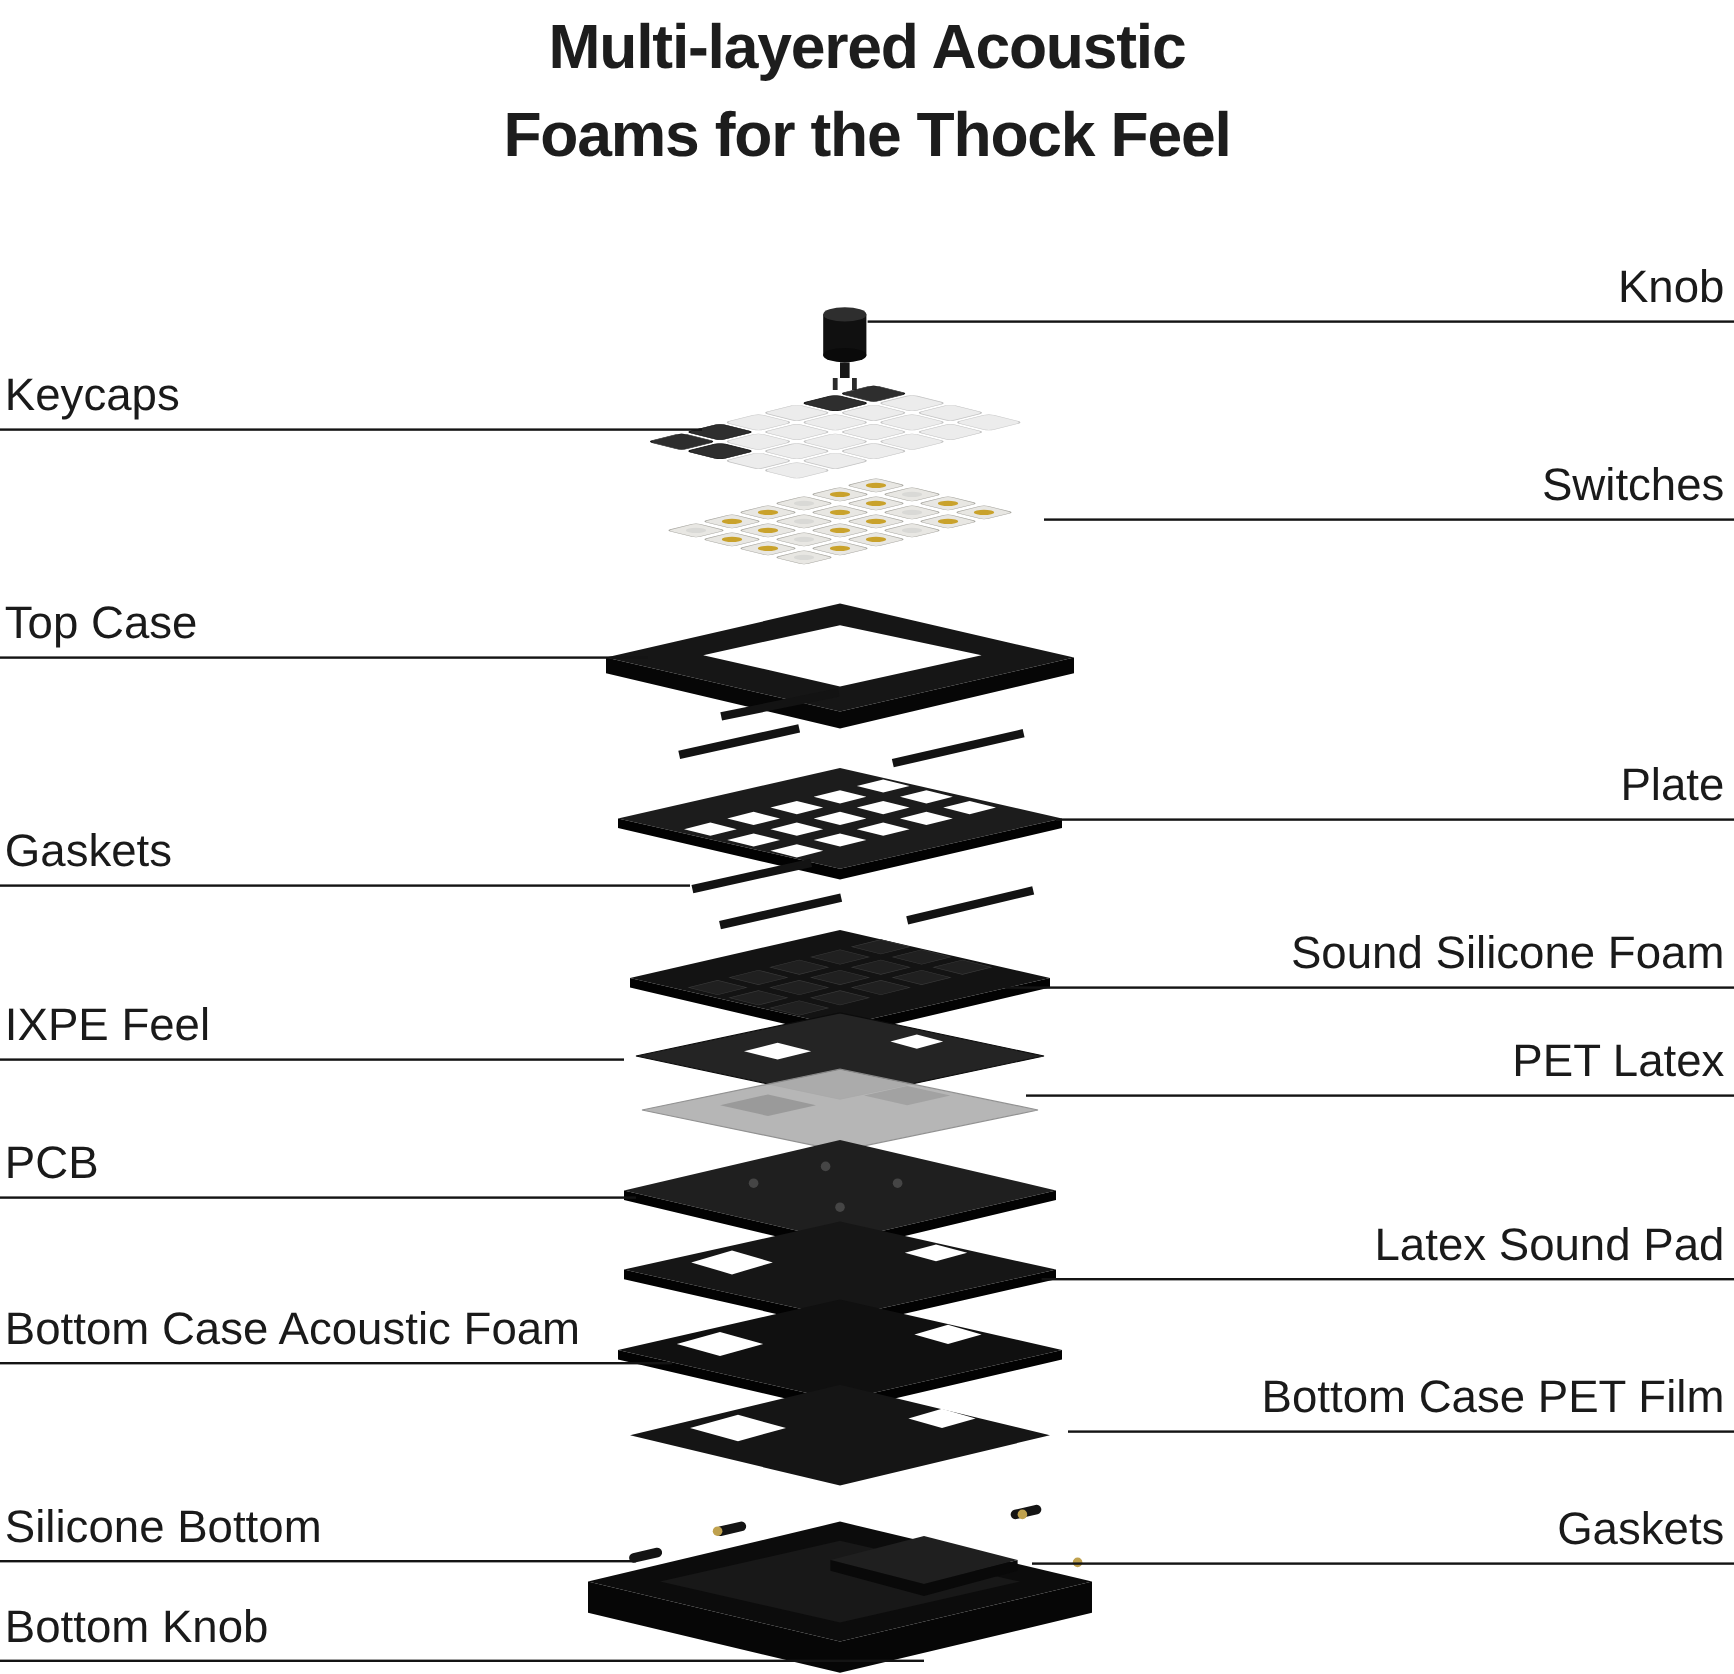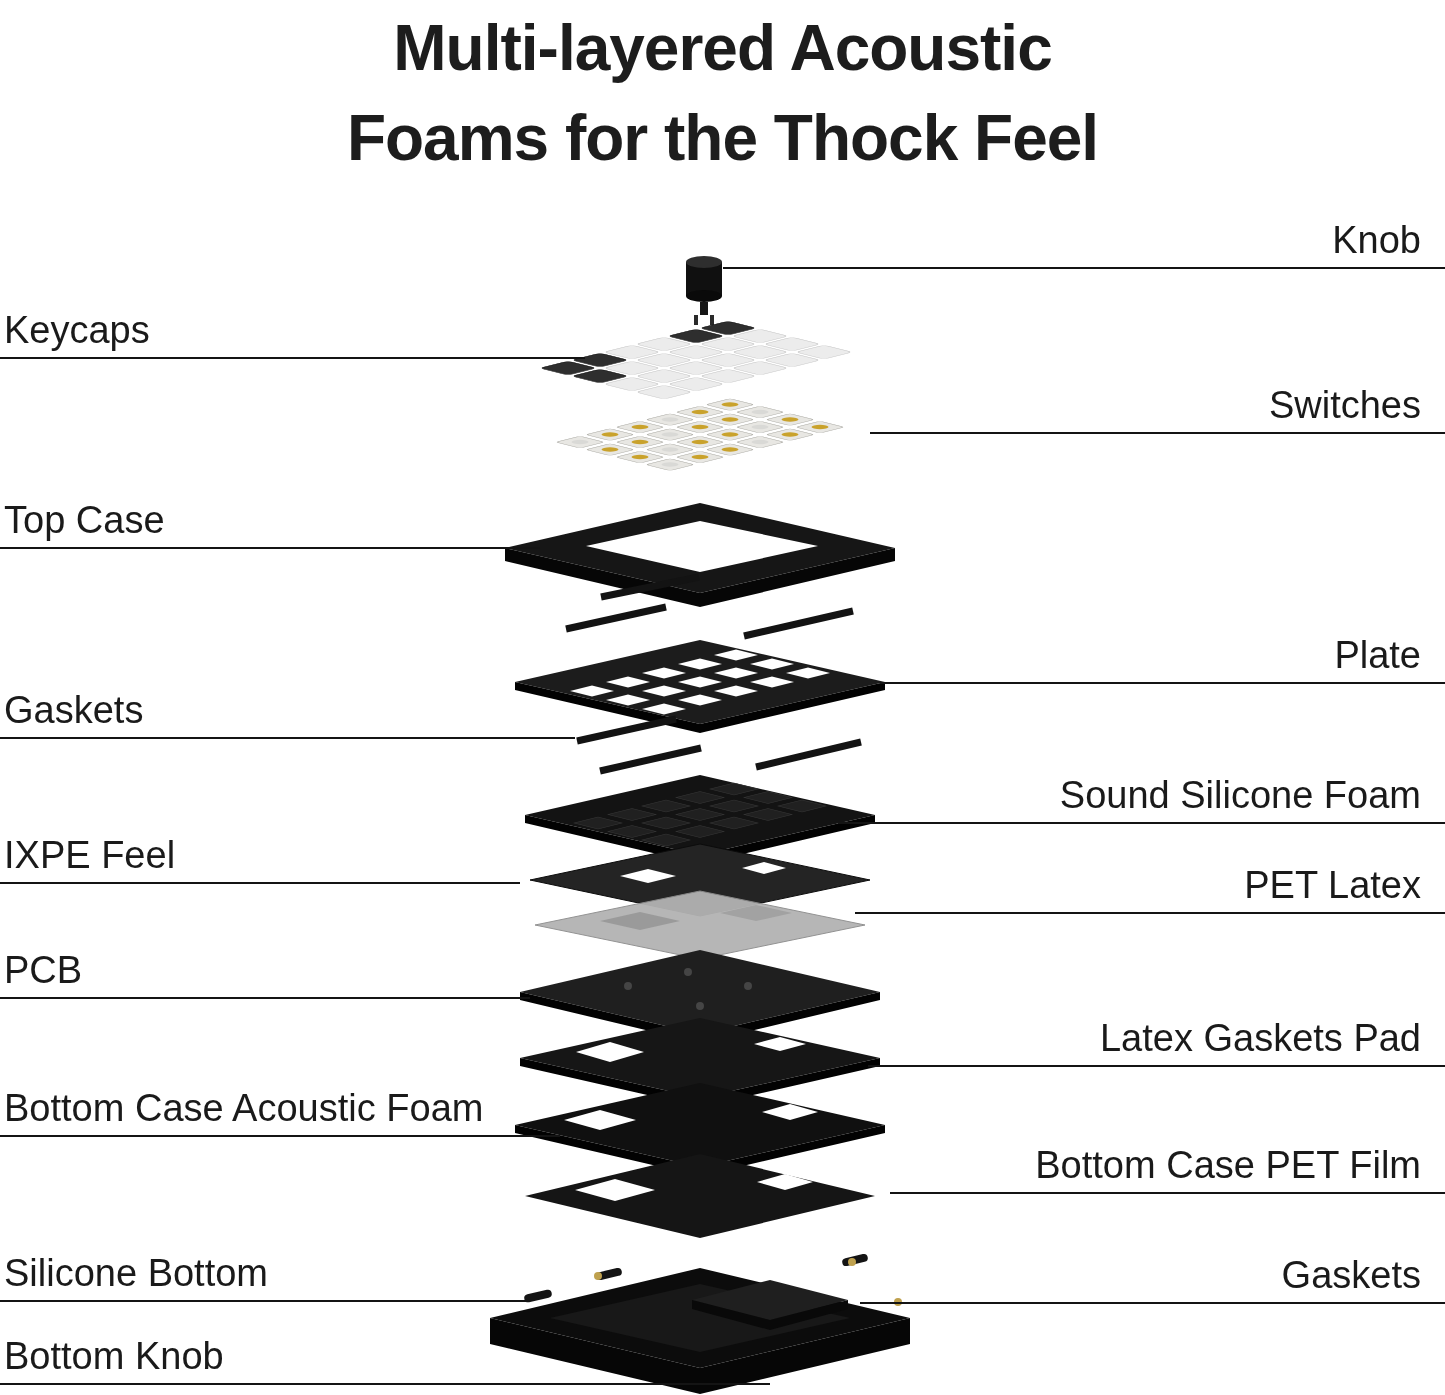--- a/index.html
+++ b/index.html
@@ -1,25 +1,25 @@
 <!DOCTYPE html>
 <html><head>
 <meta charset="utf-8">
 <style>
   html,body{margin:0;padding:0;background:#ffffff;}
   body{font-family:"Liberation Sans","DejaVu Sans",sans-serif;}
   .page{position:relative;width:1445px;height:1395px;background:#ffffff;overflow:hidden;}
   .title{position:absolute;top:4px;left:0;width:100%;text-align:center;
-         font-size:64px;font-weight:800;line-height:1.4;color:#1d1d1d;letter-spacing:-1px;z-index:3;}
+         font-size:52px;font-weight:800;line-height:1.4;color:#1d1d1d;letter-spacing:-1px;z-index:3;}
   .illustration{position:absolute;top:0;left:0;z-index:1;}
   .callout{position:absolute;height:52px;border-bottom:2px solid #141414;display:flex;align-items:flex-end;z-index:2;}
   .callout.left{left:0;justify-content:flex-start;}
   .callout.right{right:0;justify-content:flex-end;}
   .callout-label{font-size:38px;color:#1a1a1a;padding:0 10px 5px 4px;white-space:nowrap;}
-  .callout.right .callout-label{padding:0 24px 5px 10px;}
+  .callout.right .callout-label{padding:0 8px 5px 10px;}
 </style>
 </head>
 <body>
 
 <div class="page">
 
   <div class="title">
     <div>Multi-layered Acoustic</div>
     <div>Foams for the Thock Feel</div>
   </div>
@@ -269,21 +269,21 @@
   <div class="callout right" style="top:630px;width:565px">
     <span class="callout-label">Plate</span>
   </div>
   <div class="callout right" style="top:770px;width:607px">
     <span class="callout-label">Sound Silicone Foam</span>
   </div>
   <div class="callout right" style="top:860px;width:590px">
     <span class="callout-label">PET Latex</span>
   </div>
   <div class="callout right" style="top:1013px;width:577px">
-    <span class="callout-label">Latex Gaskets Pad</span>
+    <span class="callout-label">Latex Sound Pad</span>
   </div>
   <div class="callout right" style="top:1140px;width:555px">
     <span class="callout-label">Bottom Case PET Film</span>
   </div>
   <div class="callout right" style="top:1250px;width:585px">
     <span class="callout-label">Gaskets</span>
   </div>
 
 </div>
 

